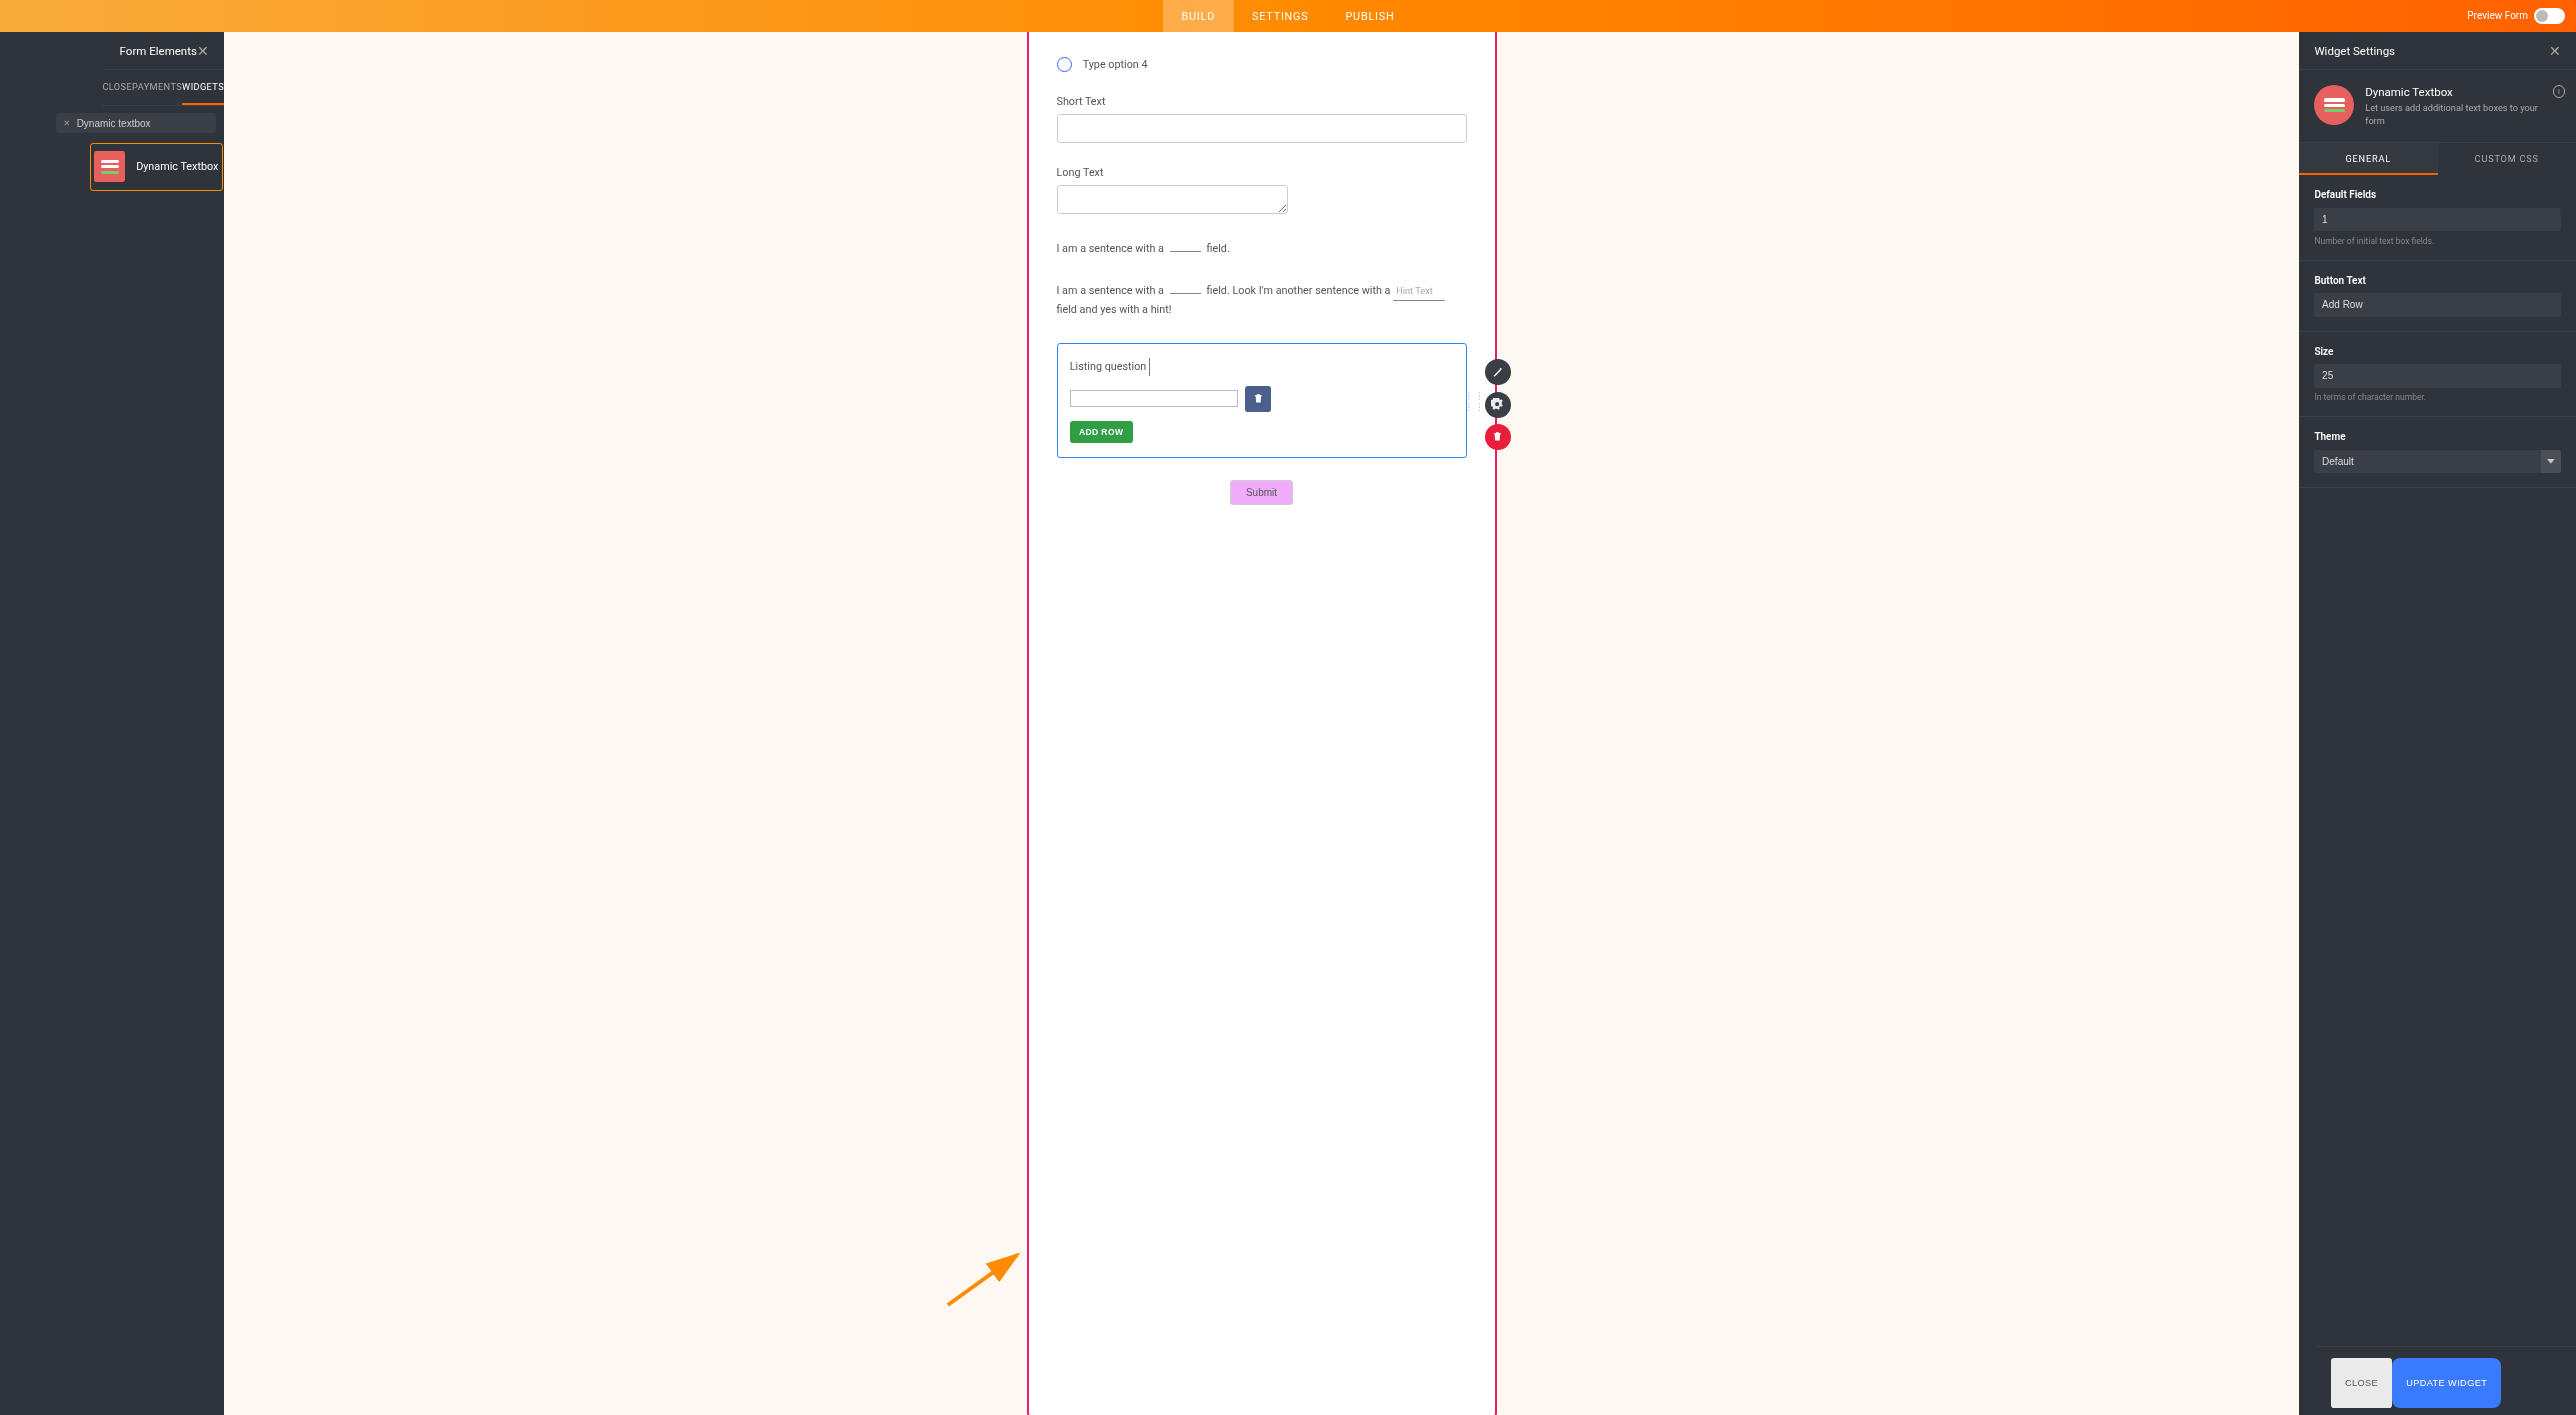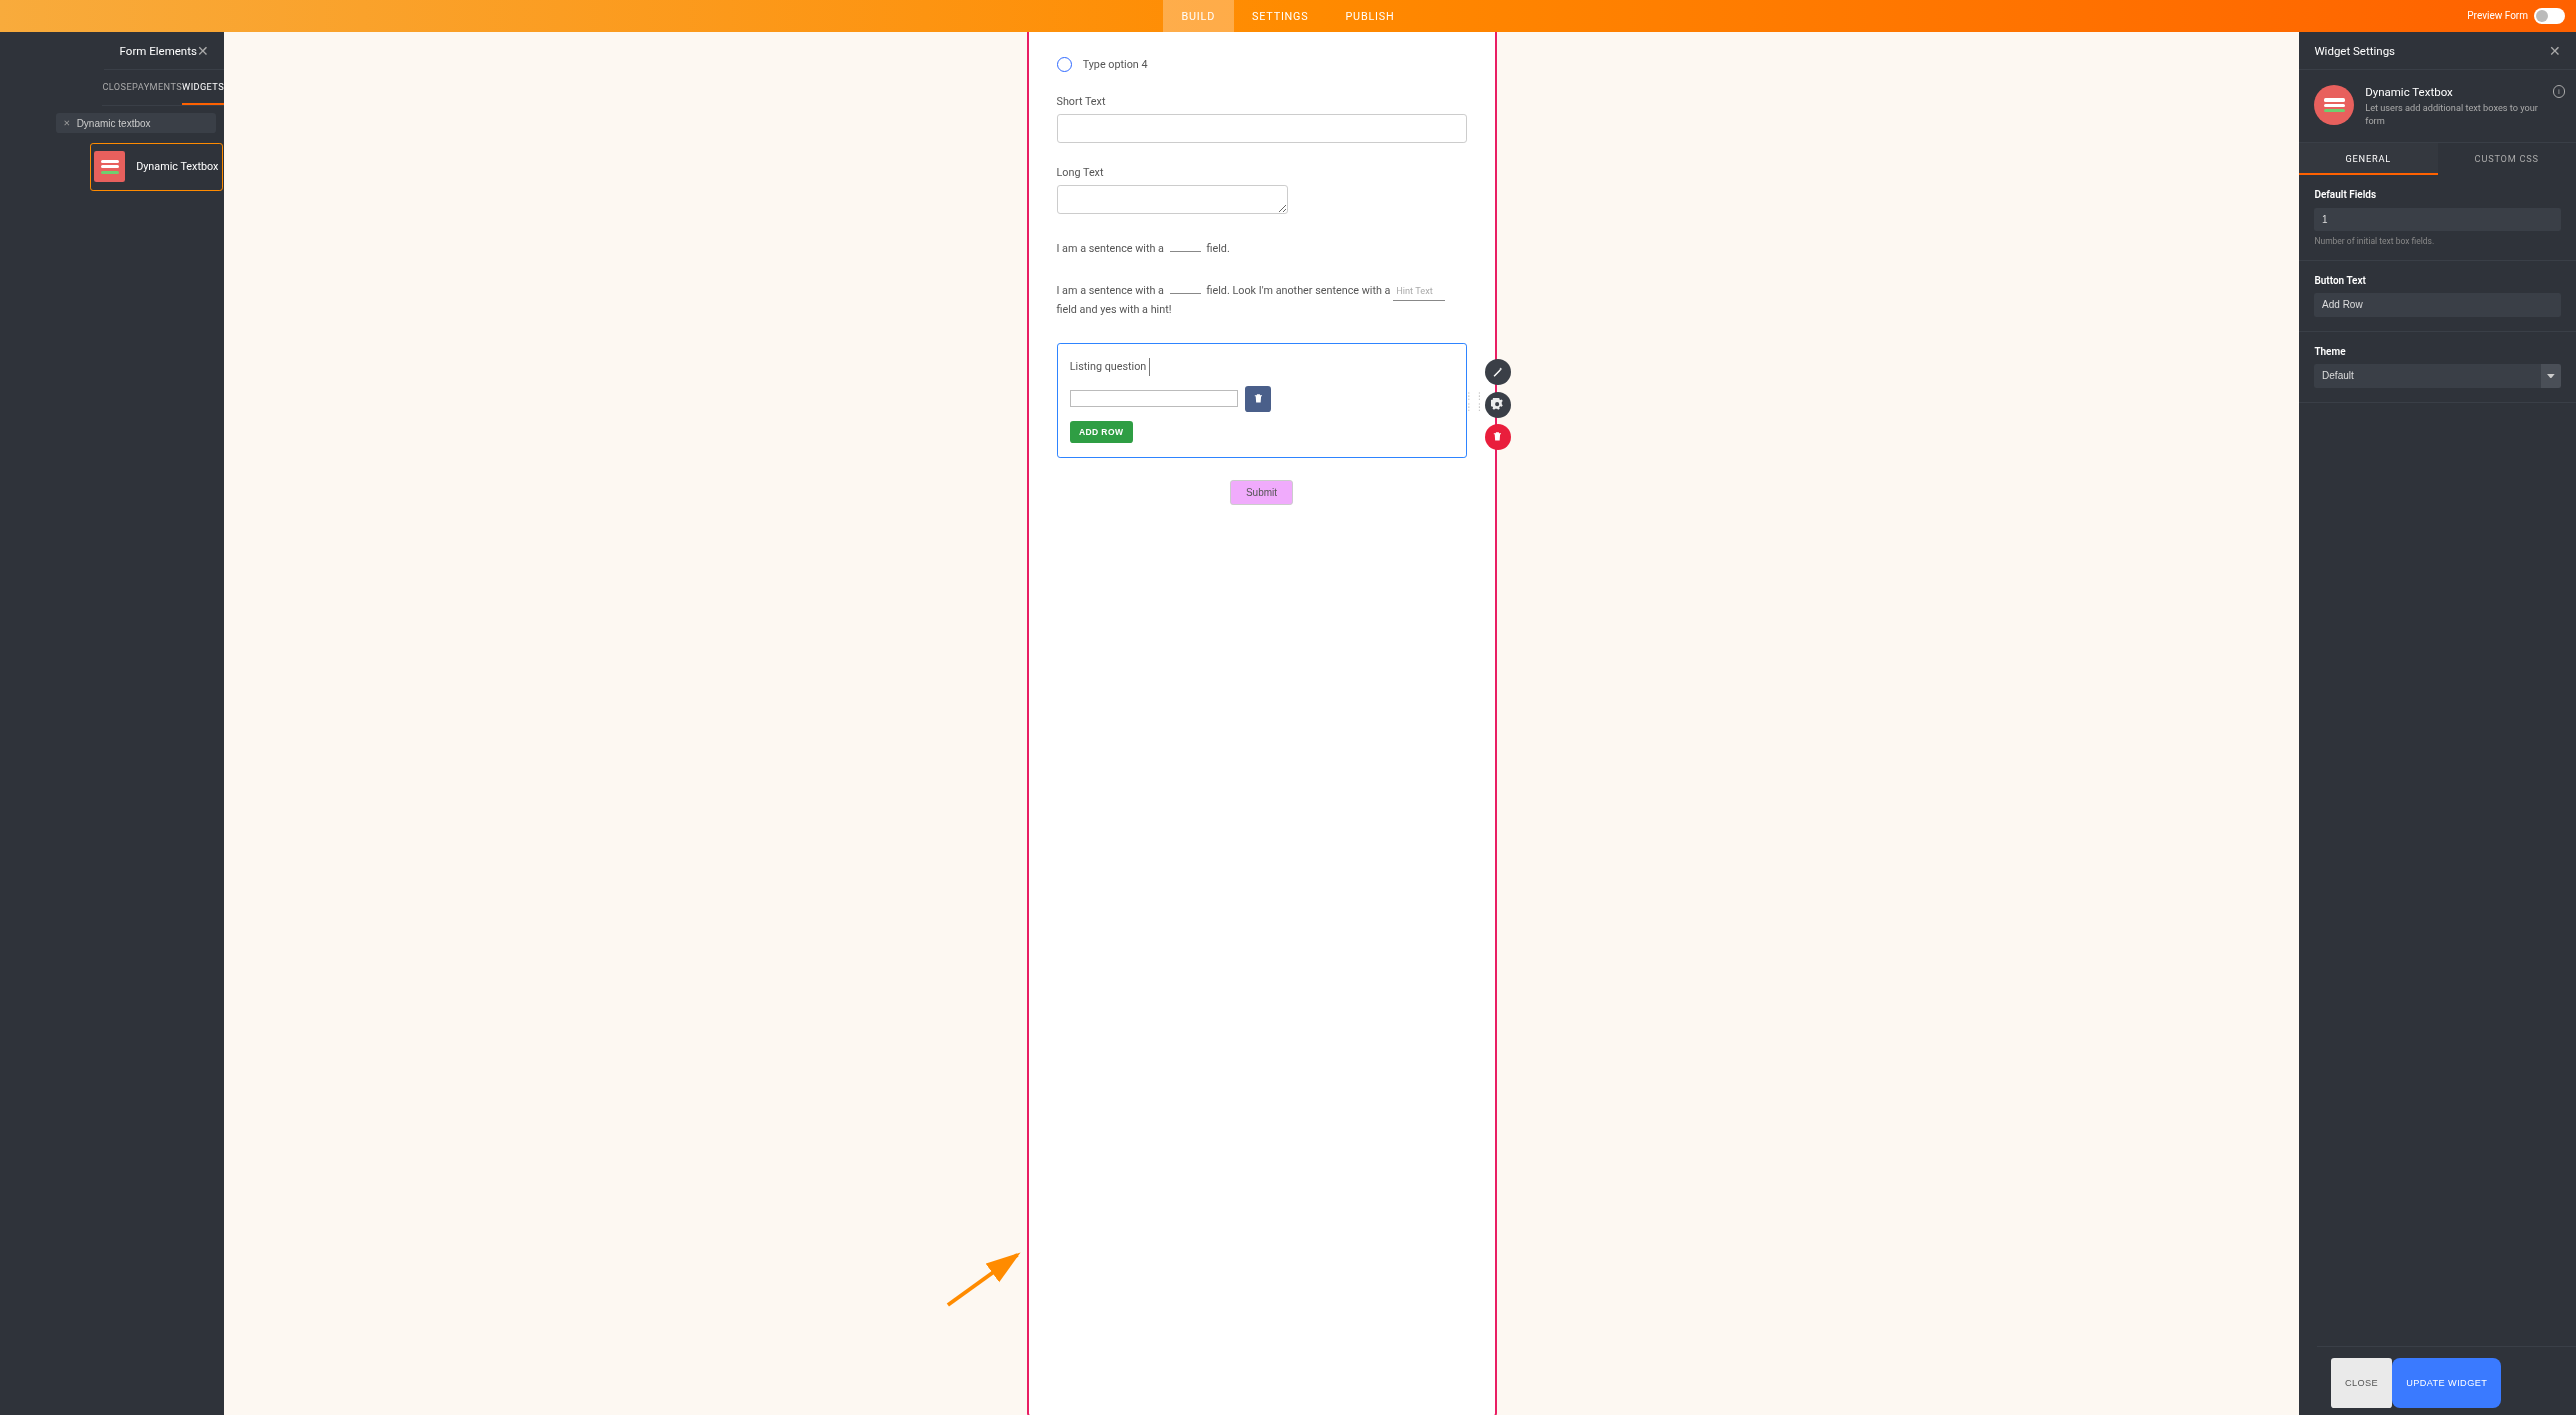--- a/index.html
+++ b/index.html
@@ -246,20 +246,25 @@
       <div class="sgroup">
         <div class="slabel">Default Fields</div>
         <input class="sinput" value="1" style="">
         <div class="shint">Number of initial text box fields.</div>
       </div>
       <div class="sgroup">
         <div class="slabel">Button Text</div>
         <input class="sinput" value="Add Row" style="">
       </div>
       <div class="sgroup">
+        <div class="slabel">Size</div>
+        <input class="sinput" value="25" style="">
+        <div class="shint">In terms of character number.</div>
+      </div>
+      <div class="sgroup">
         <div class="slabel">Theme</div>
         <div class="sel-wrap">
           <input class="sinput" style="border-radius: 2.3px 0px 0px 2.3px;" value="Default">
           <div class="sel-drop">
             <svg width="7.7" height="4.6" viewBox="0 0 10 6" fill="#ccc">
                 <path d="M0 0l5 6 5-6z"></path>
               </svg>
           </div>
         </div>
       </div>

